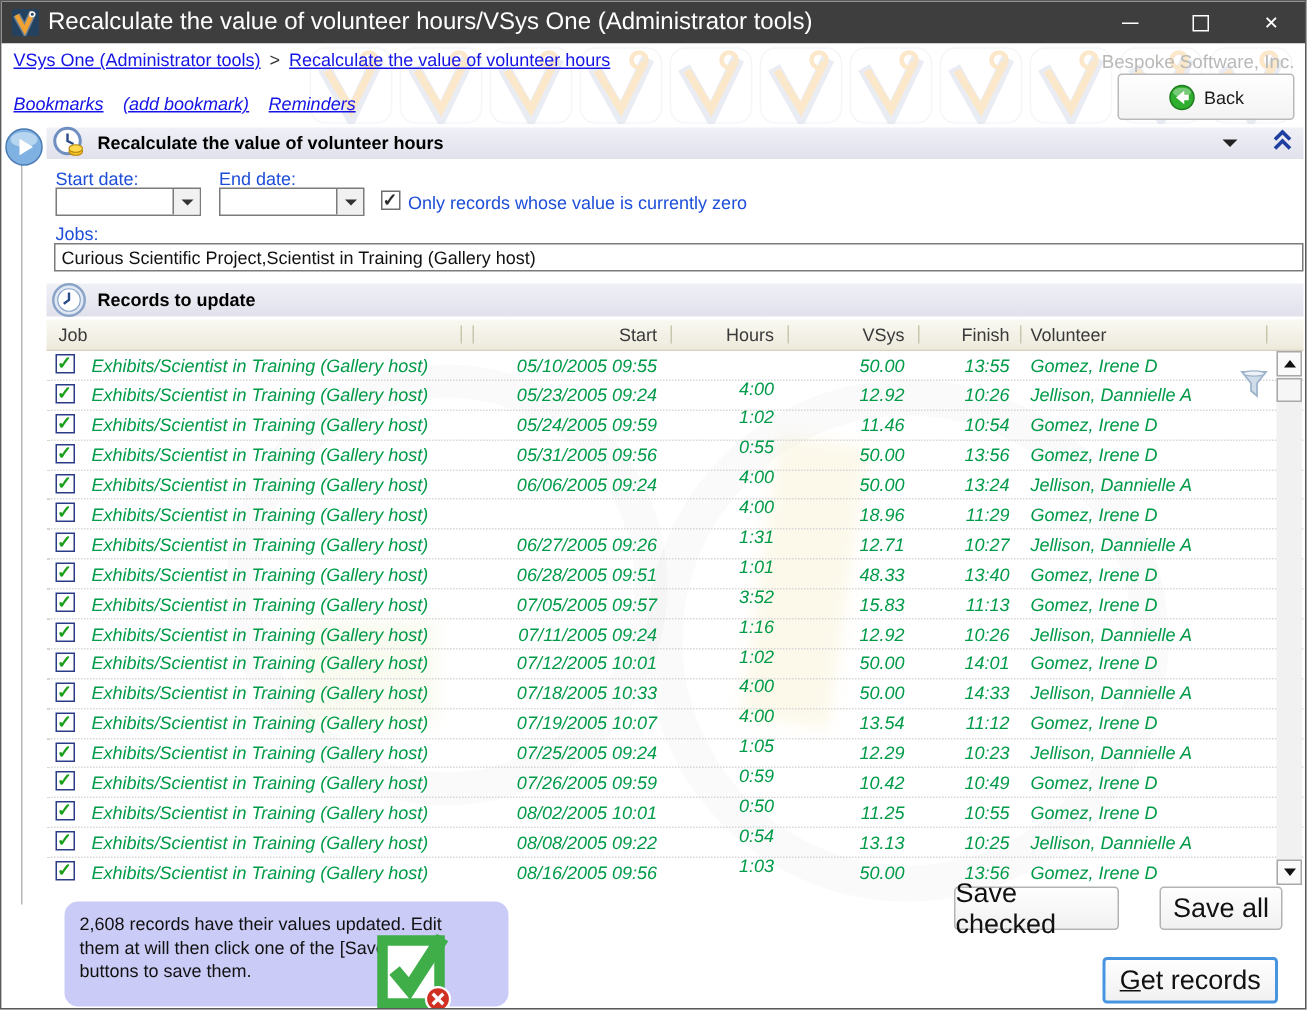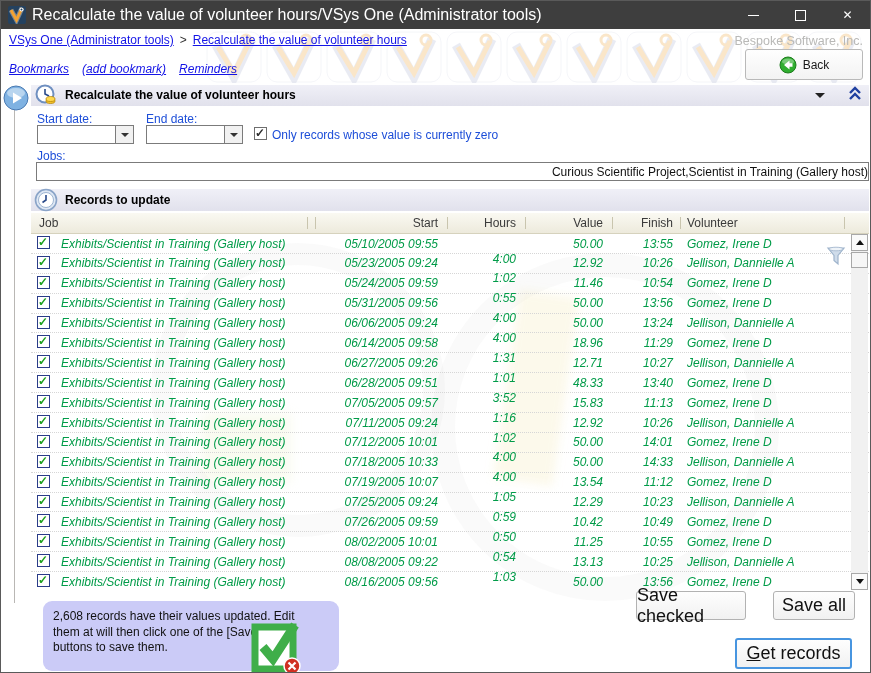--- a/index.html
+++ b/index.html
@@ -268,39 +268,39 @@
     <div class="combo" style="left:145px;top:42px;width:97px;">
       <span class="val"></span>
       <span class="dd">
           <span class="tri"></span>
         </span>
     </div>
     <div class="cb checked" style="left:253px;top:44px;"></div>
     <span class="lbl" style="left:271px;top:45px;">Only records whose value is currently zero</span>
 
     <span class="lbl" style="left:36px;top:66px;">Jobs:</span>
-    <input class="textinput" style="left: 35px; top: 79px; width: 833px; text-align: right;" value="Curious Scientific Project,Scientist in Training (Gallery host)">
+    <input class="textinput" style="left: 35px; top: 79px; width: 833px;" value="Curious Scientific Project,Scientist in Training (Gallery host)">
 
     <div class="band band2"></div>
     <svg class="icon-abs" style="left:33px;top:105px;width:24px;height:24px;" viewBox="0 0 24 24">
       <circle cx="12" cy="12" r="10.5" fill="#dfe8f4" stroke="#8aa4c8" stroke-width="1.6"></circle>
       <circle cx="12" cy="12" r="7.5" fill="#ffffff" stroke="#8aa4c8" stroke-width="0.8"></circle>
       <path d="M12 7 L12 12 L8.5 14.5" stroke="#2a4a8a" stroke-width="1.6" fill="none"></path>
     </svg>
     <span class="band-title" style="left:64px;top:110px;">Records to update</span>
 
     <div class="thead">
       <span class="th" style="left:8px;">Job</span>
       <div class="tick" style="left:276px;"></div>
       <div class="tick" style="left:284px;"></div>
       <span class="th" style="left:250px;width:157px;text-align:right;">Start</span>
       <div class="tick" style="left:416px;"></div>
       <span class="th" style="left:407px;width:78px;text-align:right;">Hours</span>
       <div class="tick" style="left:494px;"></div>
-      <span class="th" style="left:485px;width:87px;text-align:right;">Value</span>
+      <span class="th" style="left:485px;width:87px;text-align:right;">VSys</span>
       <div class="tick" style="left:581px;"></div>
       <span class="th" style="left:572px;width:70px;text-align:right;">Finish</span>
       <div class="tick" style="left:649px;"></div>
       <span class="th" style="left:656px;">Volunteer</span>
       <div class="tick" style="left:813px;"></div>
     </div>
 
     <div class="tbody">
         <div class="t-row">
           <div class="row-check checked"></div>
@@ -343,21 +343,20 @@
           <span class="c c-job">Exhibits/Scientist in Training (Gallery host)</span>
           <span class="c c-start">06/06/2005 09:24</span>
           <span class="c c-hours">4:00</span>
           <span class="c c-value">50.00</span>
           <span class="c c-finish">13:24</span>
           <span class="c c-vol">Jellison, Dannielle A</span>
         </div>
         <div class="t-row">
           <div class="row-check checked"></div>
           <span class="c c-job">Exhibits/Scientist in Training (Gallery host)</span>
-          <span class="c c-start">06/14/2005 09:58</span>
           <span class="c c-hours">1:31</span>
           <span class="c c-value">18.96</span>
           <span class="c c-finish">11:29</span>
           <span class="c c-vol">Gomez, Irene D</span>
         </div>
         <div class="t-row">
           <div class="row-check checked"></div>
           <span class="c c-job">Exhibits/Scientist in Training (Gallery host)</span>
           <span class="c c-start">06/27/2005 09:26</span>
           <span class="c c-hours">1:01</span>

